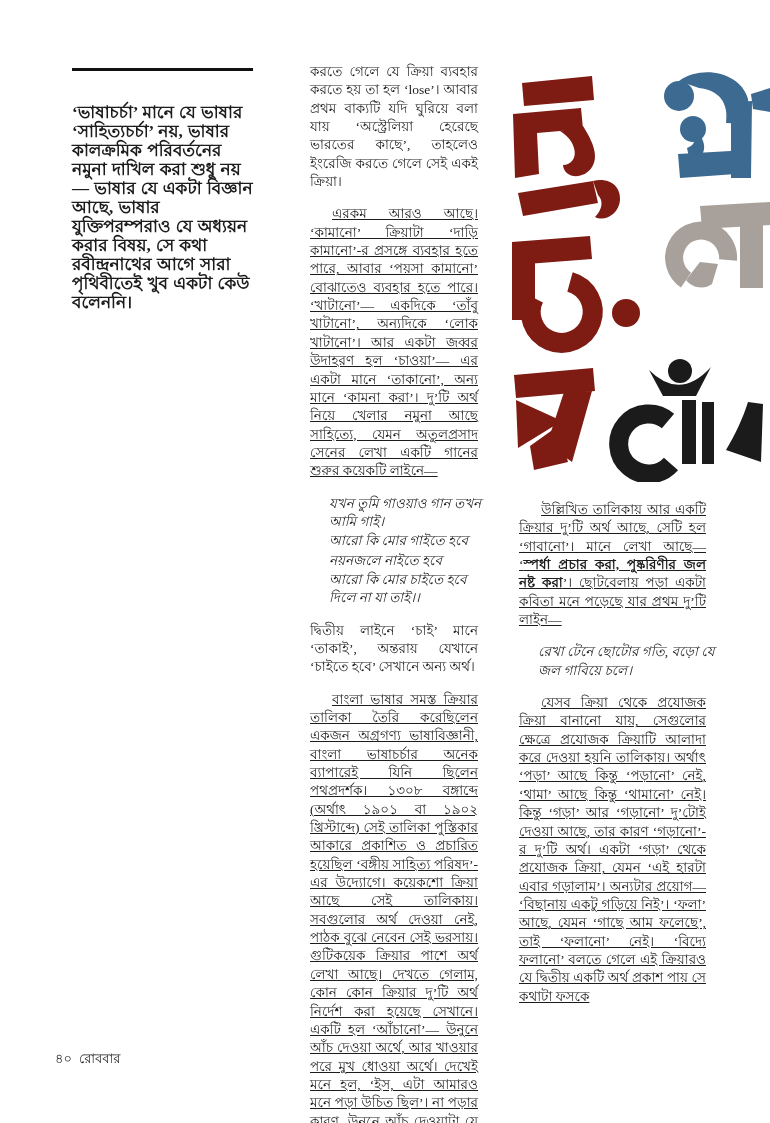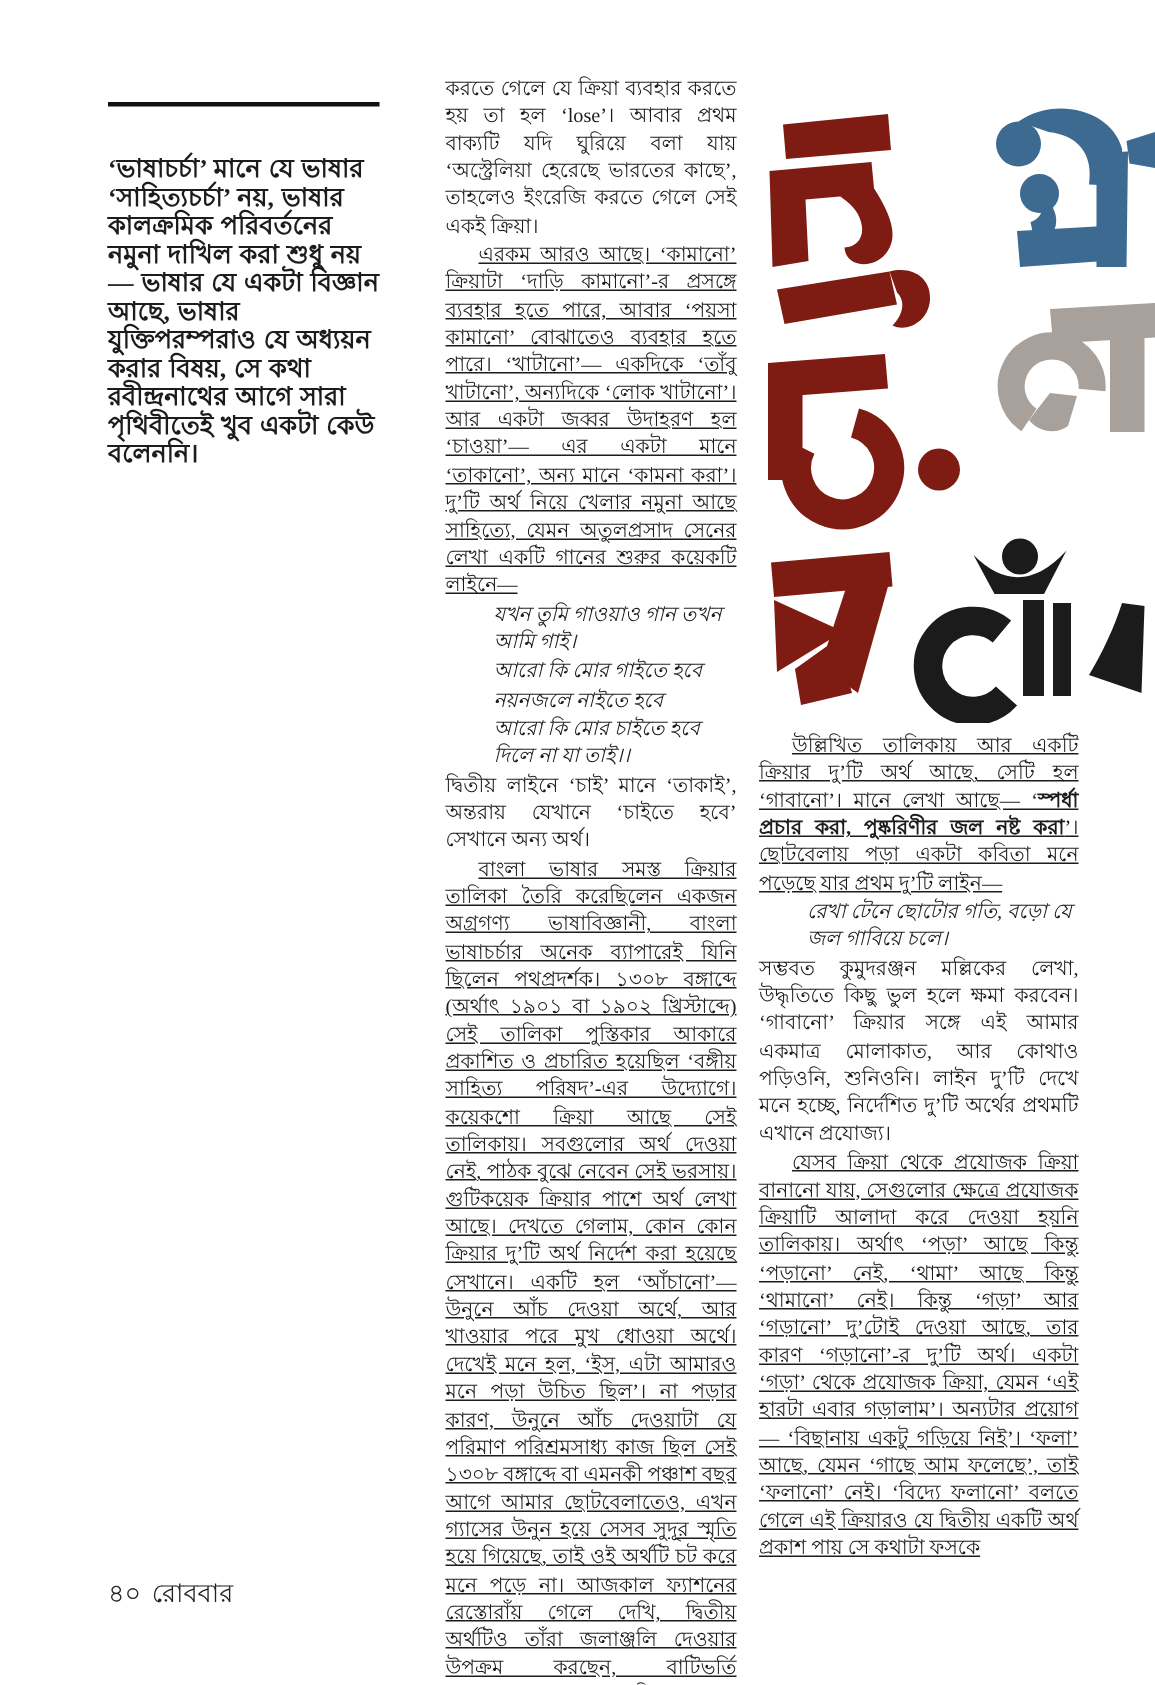--- a/index.html
+++ b/index.html
@@ -18,27 +18,27 @@
   .pullquote-text{
     margin-top:32px;
     font-size:17px;line-height:19px;
     font-weight:bold;text-align:left;
     word-spacing:1px;
   }
   
   .col{position:absolute;text-align:justify;font-size:13.5px;line-height:18.35px;}
   .col-middle{left:296px;top:49px;width:196px;}
   .col-right{left:505px;top:487px;width:215px;}
-  .col p{margin:1px;}
+  .col p{margin:14px;}
   .col p.indent{text-indent:22px;text-decoration:underline;}
   .verse{margin-left:32px;text-align:left;}
   .verse .verse-line{margin:1px;font-style:italic;}
   .bold{font-weight:bold;}
   
-  .footer{position:absolute;left:72px;top:1049px;font-size:17px;color:#222;}
+  .footer{position:absolute;left:55px;top:1049px;font-size:13px;color:#222;}
   .footer .num{margin-right:7px;}
   
   .artwork{position:absolute;left:500px;top:52px;width:270px;height:430px;}
   .artwork svg{display:block;width:270px;height:430px;}
 </style>
 </head>
 <body>
 
 <div class="page">
 
@@ -58,21 +58,20 @@
       </div>
       <p class=""><span>দ্বিতীয় লাইনে ‘চাই’ মানে ‘তাকাই’, অন্তরায় যেখানে ‘চাইতে হবে’ সেখানে অন্য অর্থ।</span></p>
       <p class="indent"><span>বাংলা ভাষার সমস্ত ক্রিয়ার তালিকা তৈরি করেছিলেন একজন অগ্রগণ্য ভাষাবিজ্ঞানী, বাংলা ভাষাচর্চার অনেক ব্যাপারেই যিনি ছিলেন পথপ্রদর্শক। ১৩০৮ বঙ্গাব্দে (অর্থাৎ ১৯০১ বা ১৯০২ খ্রিস্টাব্দে) সেই তালিকা পুস্তিকার আকারে প্রকাশিত ও প্রচারিত হয়েছিল ‘বঙ্গীয় সাহিত্য পরিষদ’-এর উদ্যোগে। কয়েকশো ক্রিয়া আছে সেই তালিকায়। সবগুলোর অর্থ দেওয়া নেই, পাঠক বুঝে নেবেন সেই ভরসায়। গুটিকয়েক ক্রিয়ার পাশে অর্থ লেখা আছে। দেখতে গেলাম, কোন কোন ক্রিয়ার দু’টি অর্থ নির্দেশ করা হয়েছে সেখানে। একটি হল ‘আঁচানো’— উনুনে আঁচ দেওয়া অর্থে, আর খাওয়ার পরে মুখ ধোওয়া অর্থে। দেখেই মনে হল, ‘ইস, এটা আমারও মনে পড়া উচিত ছিল’। না পড়ার কারণ, উনুনে আঁচ দেওয়াটা যে পরিমাণ পরিশ্রমসাধ্য কাজ ছিল সেই ১৩০৮ বঙ্গাব্দে বা এমনকী পঞ্চাশ বছর আগে আমার ছোটবেলাতেও, এখন গ্যাসের উনুন হয়ে সেসব সুদূর স্মৃতি হয়ে গিয়েছে, তাই ওই অর্থটি চট করে মনে পড়ে না। আজকাল ফ্যাশনের রেস্তোরাঁয় গেলে দেখি, দ্বিতীয় অর্থটিও তাঁরা জলাঞ্জলি দেওয়ার উপক্রম করছেন, বাটিভর্তি সাবানজলে আঙুল ডুবিয়ে কেবল ঠোঁট মুছে নেওয়ার ব্যবস্থা। দেখে খারাপ লাগে।</span></p>
     </div>
 
   <div class="col col-right">
       <p class="indent"><span>উল্লিখিত তালিকায় আর একটি ক্রিয়ার দু’টি অর্থ আছে, সেটি হল ‘গাবানো’। মানে লেখা আছে— ‘</span><span class="bold">স্পর্ধা প্রচার করা, পুষ্করিণীর জল নষ্ট করা</span><span>’। ছোটবেলায় পড়া একটা কবিতা মনে পড়েছে যার প্রথম দু’টি লাইন—</span></p>
       <div class="verse">
         <div class="verse-line">রেখা টেনে ছোটোর গতি, বড়ো যে জল গাবিয়ে চলে।</div>
       </div>
-      <p class=""><span>সম্ভবত কুমুদরঞ্জন মল্লিকের লেখা, উদ্ধৃতিতে কিছু ভুল হলে ক্ষমা করবেন। ‘গাবানো’ ক্রিয়ার সঙ্গে এই আমার একমাত্র মোলাকাত, আর কোথাও পড়িওনি, শুনিওনি। লাইন দু’টি দেখে মনে হচ্ছে, নির্দেশিত দু’টি অর্থের প্রথমটি এখানে প্রযোজ্য।</span></p>
       <p class="indent"><span>যেসব ক্রিয়া থেকে প্রযোজক ক্রিয়া বানানো যায়, সেগুলোর ক্ষেত্রে প্রযোজক ক্রিয়াটি আলাদা করে দেওয়া হয়নি তালিকায়। অর্থাৎ ‘পড়া’ আছে কিন্তু ‘পড়ানো’ নেই, ‘থামা’ আছে কিন্তু ‘থামানো’ নেই। কিন্তু ‘গড়া’ আর ‘গড়ানো’ দু’টোই দেওয়া আছে, তার কারণ ‘গড়ানো’-র দু’টি অর্থ। একটা ‘গড়া’ থেকে প্রযোজক ক্রিয়া, যেমন ‘এই হারটা এবার গড়ালাম’। অন্যটার প্রয়োগ— ‘বিছানায় একটু গড়িয়ে নিই’। ‘ফলা’ আছে, যেমন ‘গাছে আম ফলেছে’, তাই ‘ফলানো’ নেই। ‘বিদ্যে ফলানো’ বলতে গেলে এই ক্রিয়ারও যে দ্বিতীয় একটি অর্থ প্রকাশ পায় সে কথাটা ফসকে</span></p>
     </div>
 
   <div class="artwork">
     <svg viewBox="0 0 270 430" xmlns="http://www.w3.org/2000/svg">
 
       <g fill="#7e1b12">
 
         <polygon points="22,31 92,24 94,48 24,54"></polygon>
 

